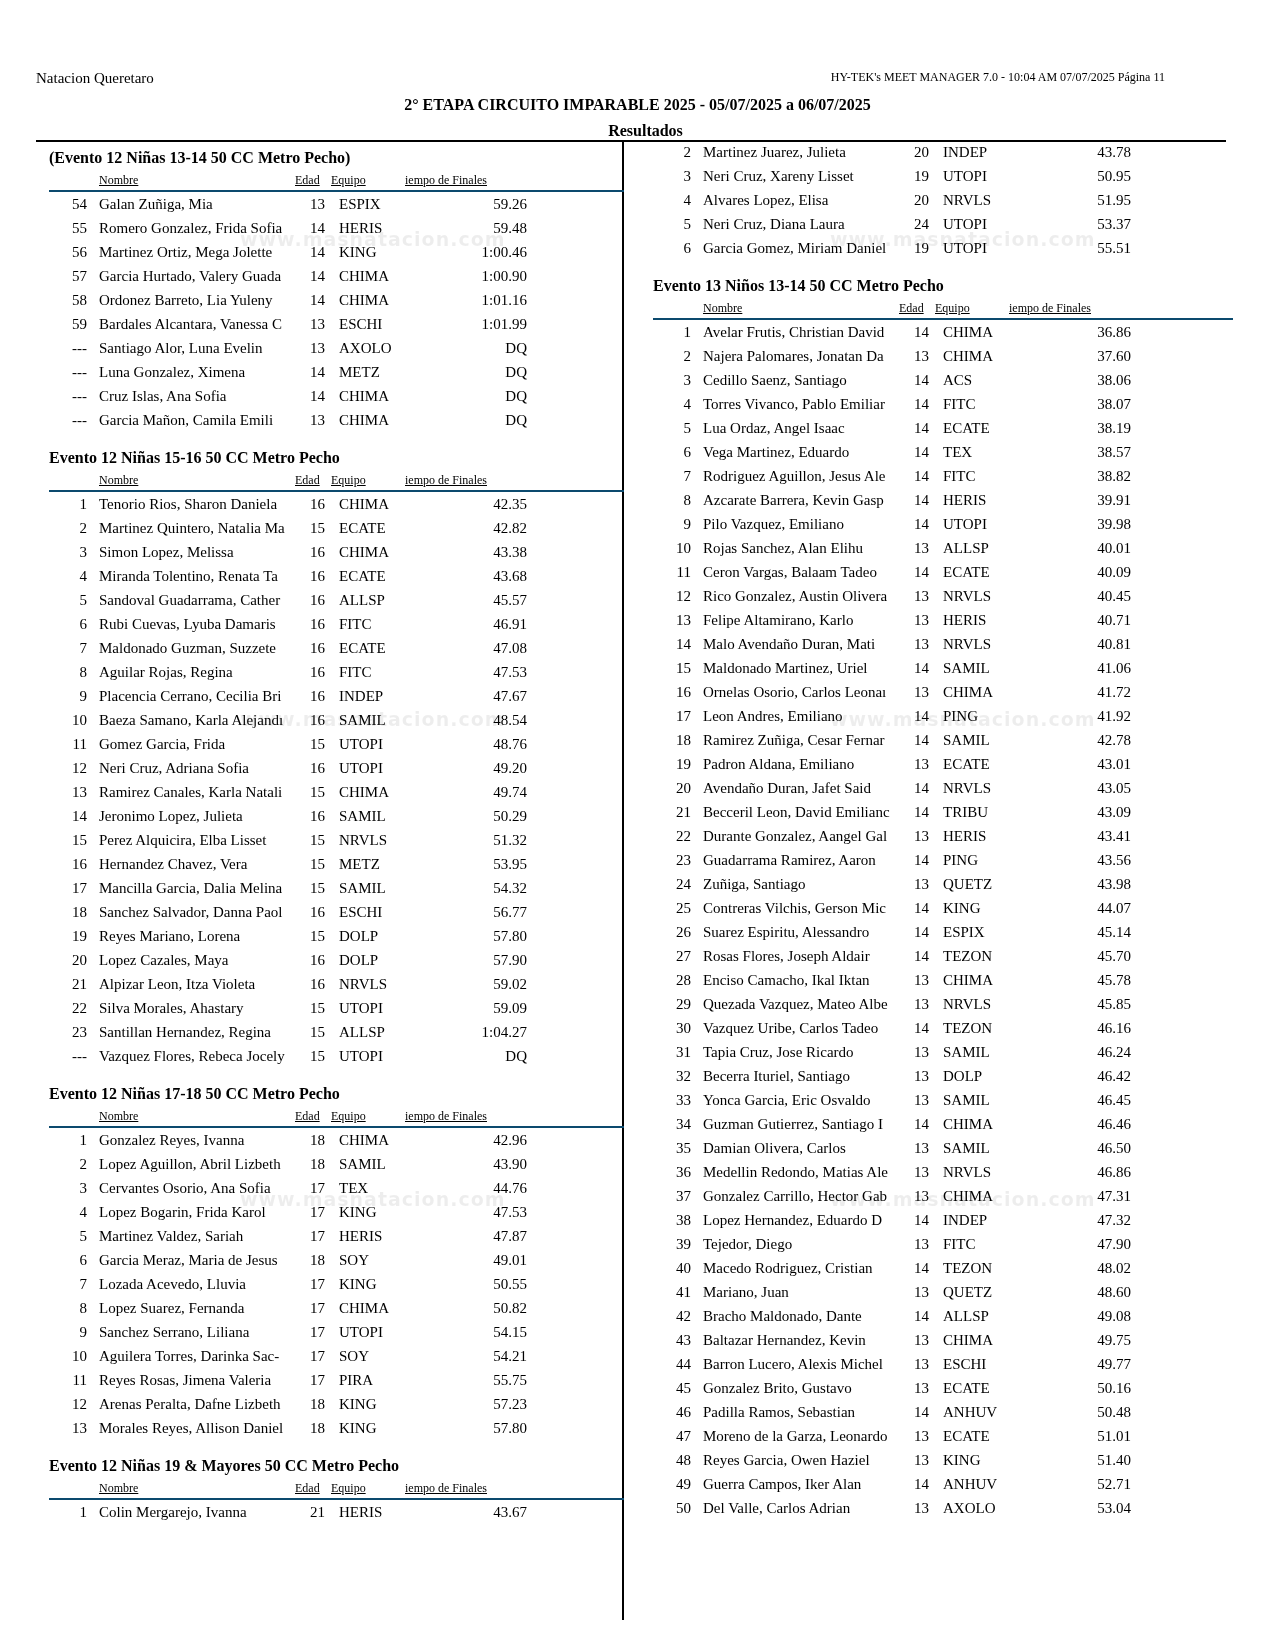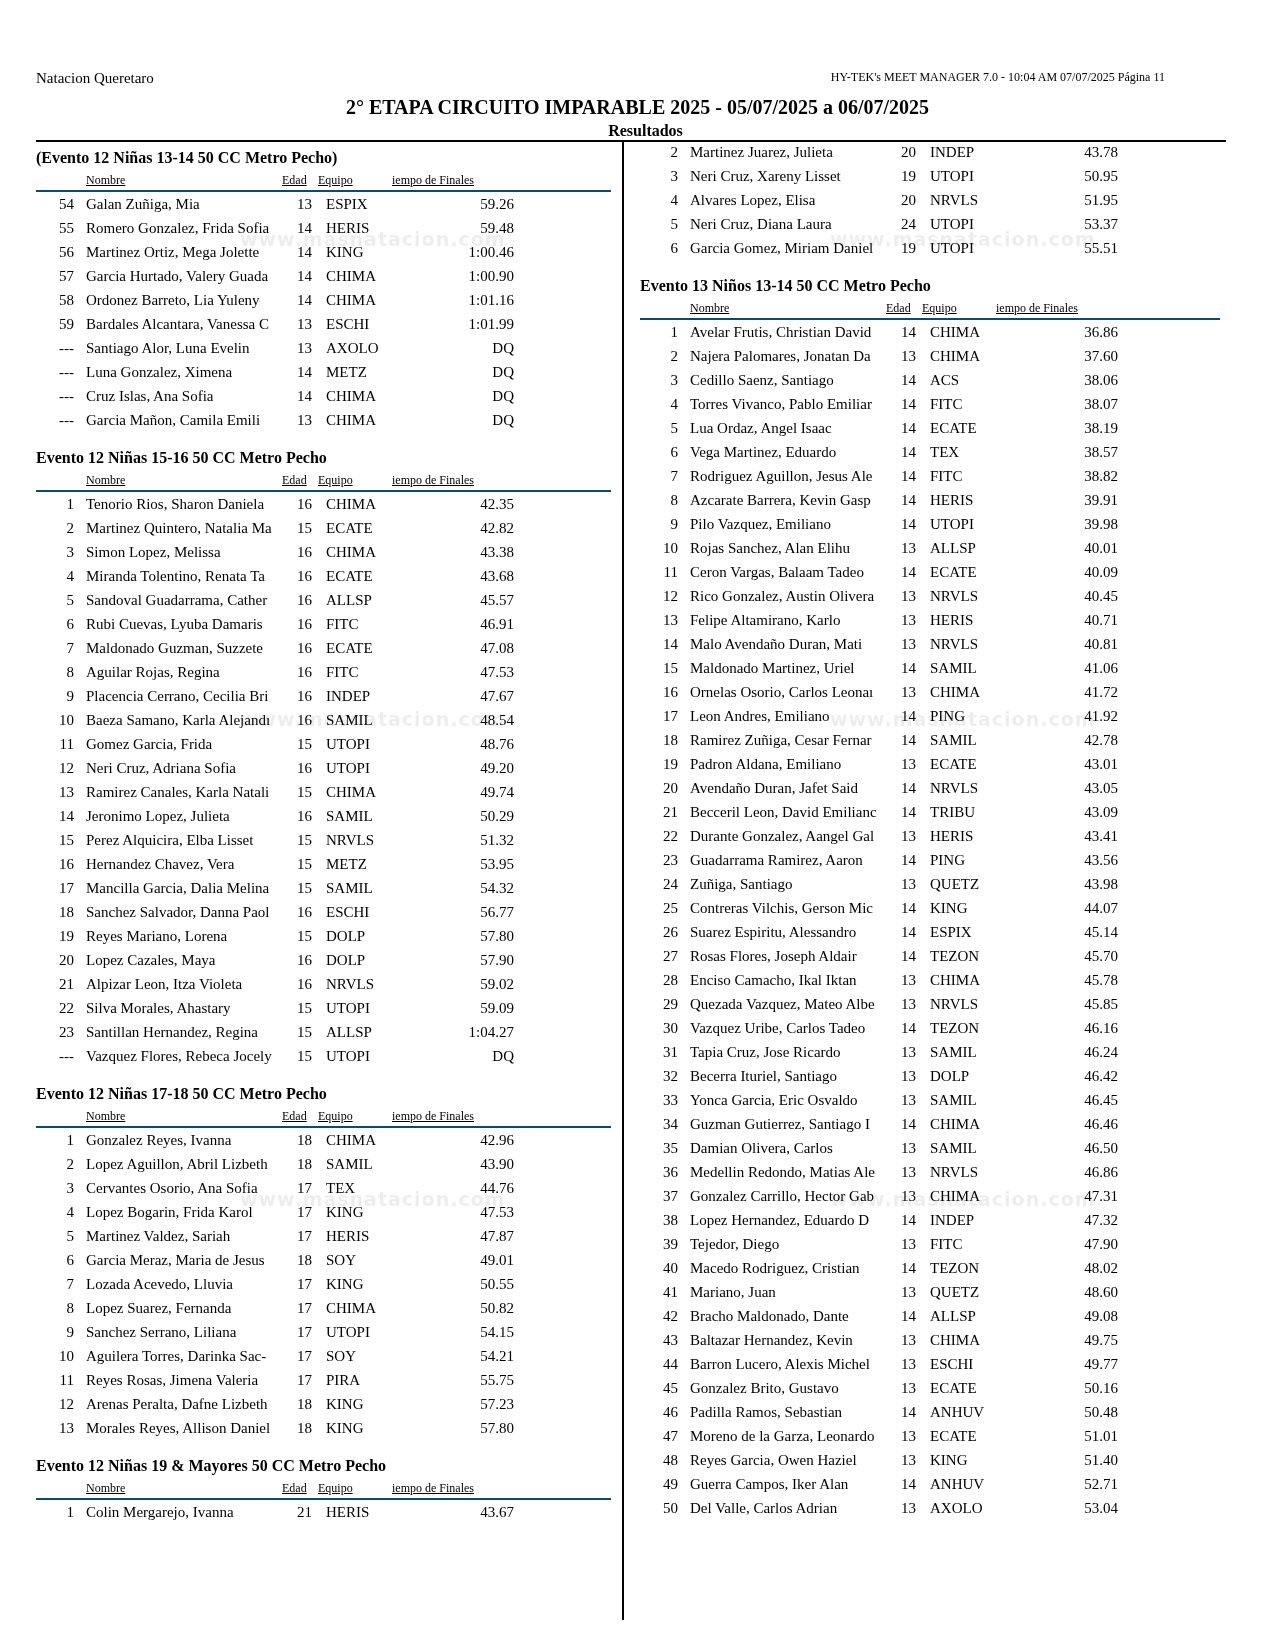--- a/index.html
+++ b/index.html
@@ -2,26 +2,26 @@
 <html><head>
 <meta charset="utf-8">
 <style>
   html, body { margin: 0; padding: 0; background: #ffffff; }
   body {
     width: 1275px; height: 1650px; position: relative; overflow: hidden;
     font-family: "Liberation Serif", "DejaVu Serif", serif; color: #000;
   }
   .hdr-left { position: absolute; left: 36px; top: 70px; font-size: 15px; }
   .hdr-right { position: absolute; right: 110px; top: 70px; font-size: 12px; }
-  .meet-title { position: absolute; left: 0; width: 1275px; top: 96px; text-align: center; font-size: 20px; font-weight: bold; }
+  .meet-title { position: absolute; left: 0; width: 1275px; top: 96px; text-align: center; font-size: 16px; font-weight: bold; }
   .results-title { position: absolute; left: 8px; width: 1275px; top: 122px; text-align: center; font-size: 16px; font-weight: bold; }
   .top-rule { position: absolute; left: 36px; top: 140px; width: 1190px; height: 2px; background: #000; }
   .vdivider { position: absolute; left: 622px; top: 140px; width: 2px; height: 1480px; background: #000; }
 
-  .col { position: absolute; }
+  .col { position: absolute; margin-left: 13px; }
   .col-left { left: 36px; top: 146px; width: 575px; }
   .col-right { left: 640px; top: 140px; width: 580px; }
 
   .event { margin-bottom: 14px; }
   .event-title { font-size: 16px; font-weight: bold; height: 24px; line-height: 24px; }
   .col-head { position: relative; height: 20px; font-size: 12px; font-weight: normal; border-bottom: 2px solid #0c4a6e; }
   .col-head span { position: absolute; top: 0; line-height: 20px; text-decoration: underline; }
   .ch-name { left: 50px; }
   .ch-age { left: 246px; }
   .ch-team { left: 282px; }

